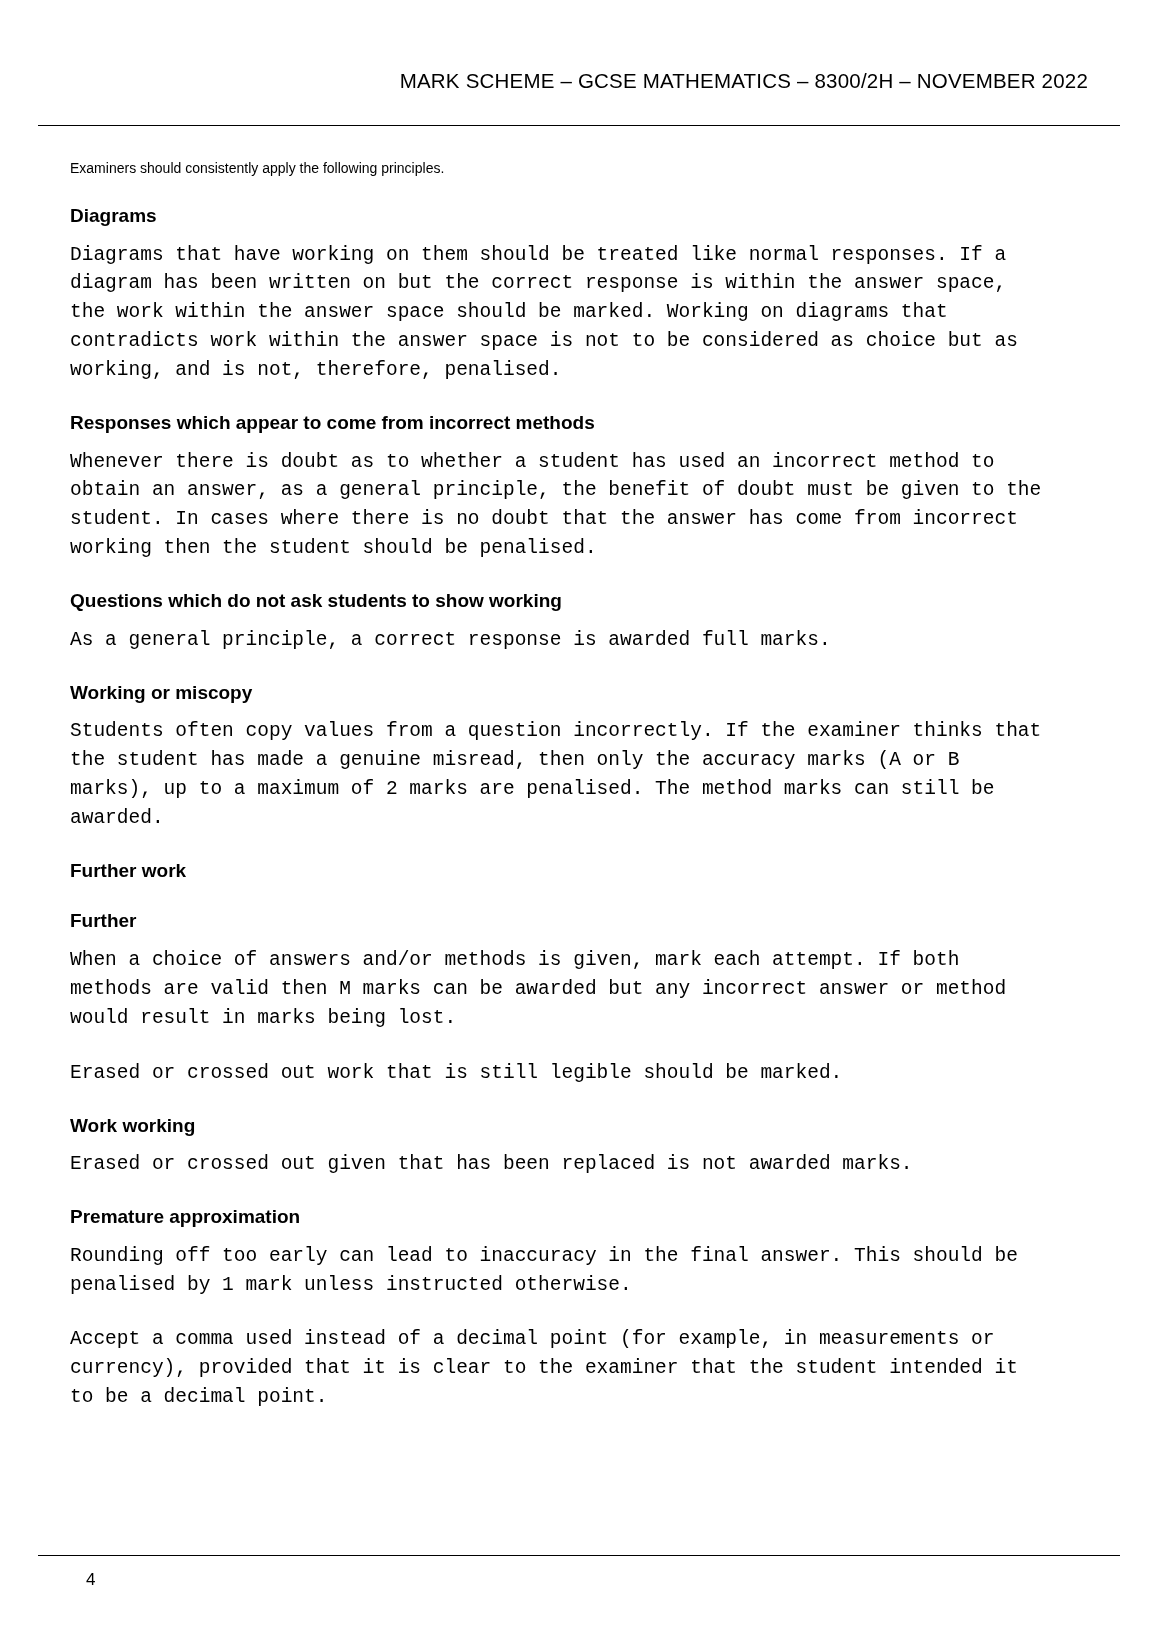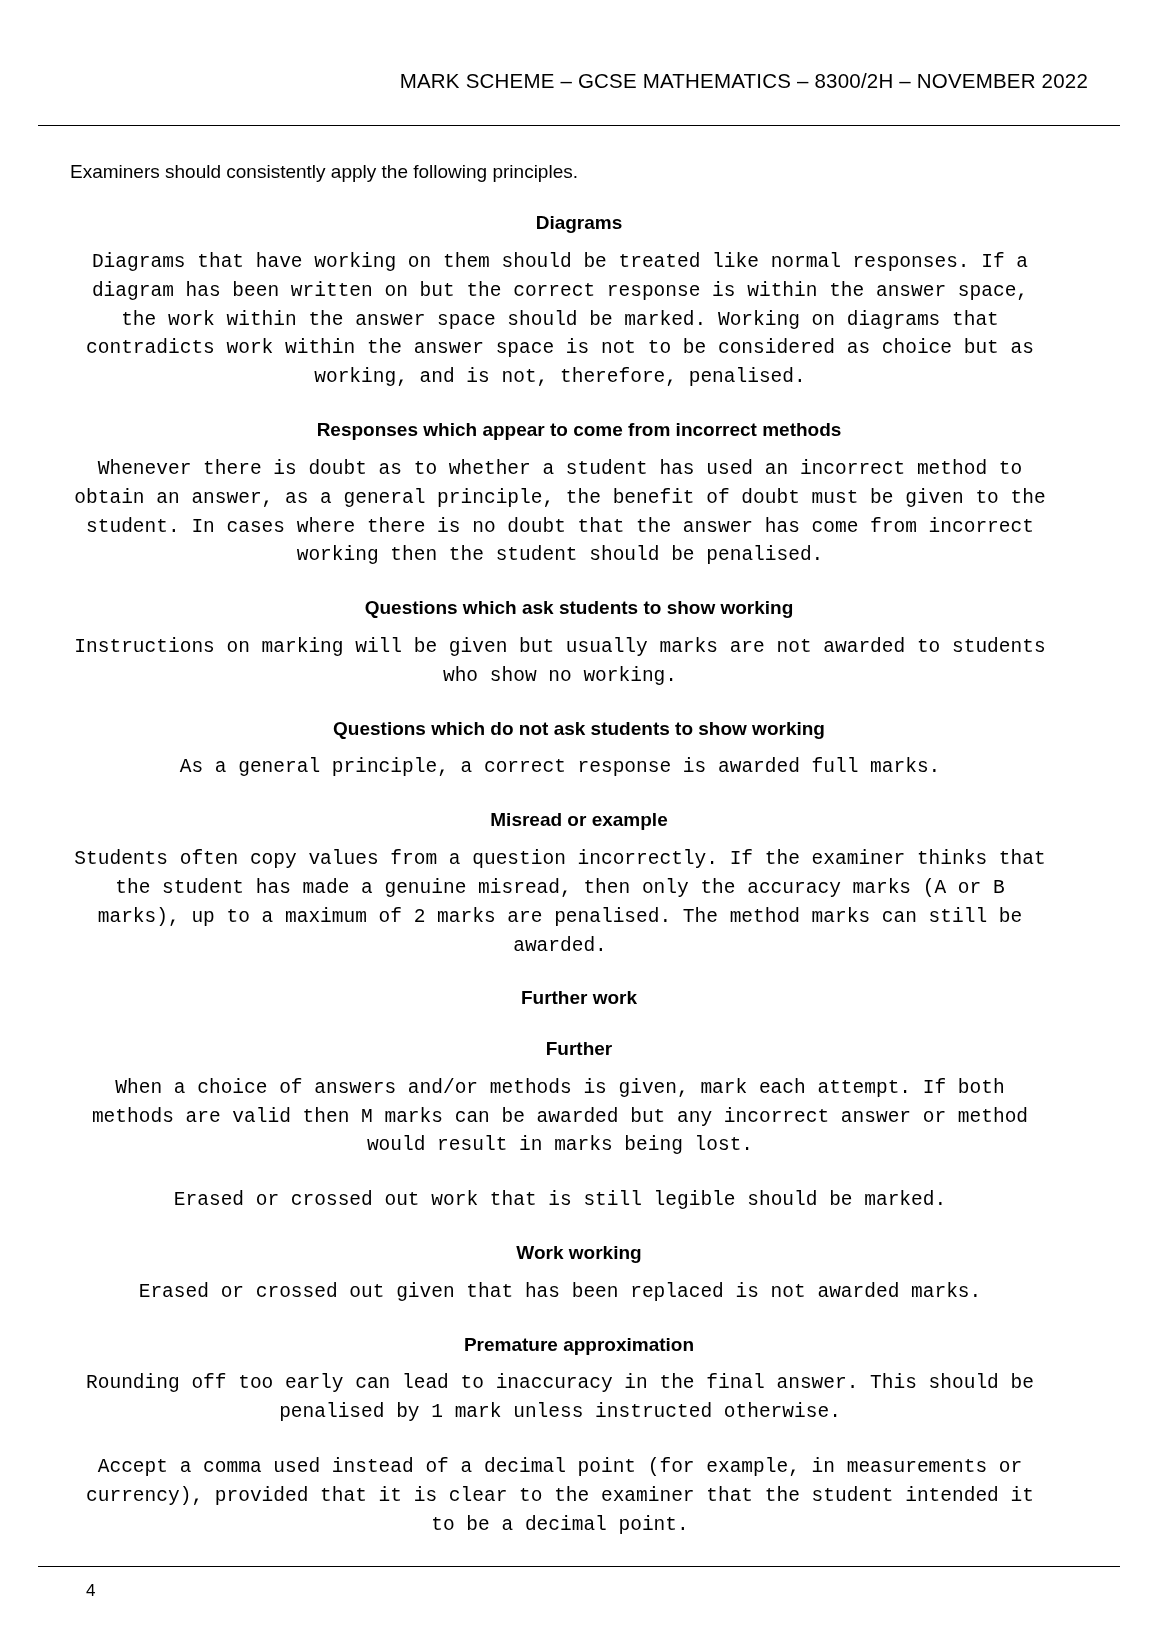--- a/index.html
+++ b/index.html
@@ -37,27 +37,26 @@
   .header-rule {
     margin: 30px 30px 0 30px;
     border-top: 1px solid #000;
     height: 0;
   }
   .content {
     flex: 1 1 auto;
     padding: 32px 62px 0 62px;
   }
   .intro {
-    font-size: 19px;
+    font-size: 14px;
     line-height: 1.45;
     margin: 0 0 26px 0;
   }
   .section {
     margin: 0 0 26px 0;
-    text-align: center;
   }
   .section-heading {
     font-size: 19px;
     font-weight: bold;
     margin: 0 0 12px 0;
     line-height: 1.3;
   }
   .section-body {
     font-size: 19.5px;
     line-height: 1.48;
@@ -99,32 +98,28 @@
     <div class="section">
       <div class="section-heading">Diagrams</div>
       <p class="section-body">Diagrams that have working on them should be treated like normal responses.  If a diagram has been written on but the correct response is within the answer space, the work within the answer space should be marked.  Working on diagrams that contradicts work within the answer space is not to be considered as choice but as working, and is not, therefore, penalised.</p>
     </div>
 
     <div class="section">
       <div class="section-heading">Responses which appear to come from incorrect methods</div>
       <p class="section-body">Whenever there is doubt as to whether a student has used an incorrect method to obtain an answer, as a general principle, the benefit of doubt must be given to the student.  In cases where there is no doubt that the answer has come from incorrect working then the student should be penalised.</p>
     </div>
 
-    <div class="section">
-      <div class="section-heading">Questions which ask students to show working</div>
-      <p class="section-body">Instructions on marking will be given but usually marks are not awarded to students who show no working.</p>
-    </div>
 
     <div class="section">
       <div class="section-heading">Questions which do not ask students to show working</div>
       <p class="section-body">As a general principle, a correct response is awarded full marks.</p>
     </div>
 
     <div class="section">
-      <div class="section-heading">Misread or example</div>
+      <div class="section-heading">Working or miscopy</div>
       <p class="section-body">Students often copy values from a question incorrectly.  If the examiner thinks that the student has made a genuine misread, then only the accuracy marks (A or B marks), up to a maximum of 2 marks are penalised.  The method marks can still be awarded.</p>
     </div>
 
     <div class="section">
       <div class="section-heading">Further work</div>
     </div>
 
     <div class="section">
       <div class="section-heading">Further</div>
       <p class="section-body">When a choice of answers and/or methods is given, mark each attempt.  If both methods are valid then M marks can be awarded but any incorrect answer or method would result in marks being lost.</p>

